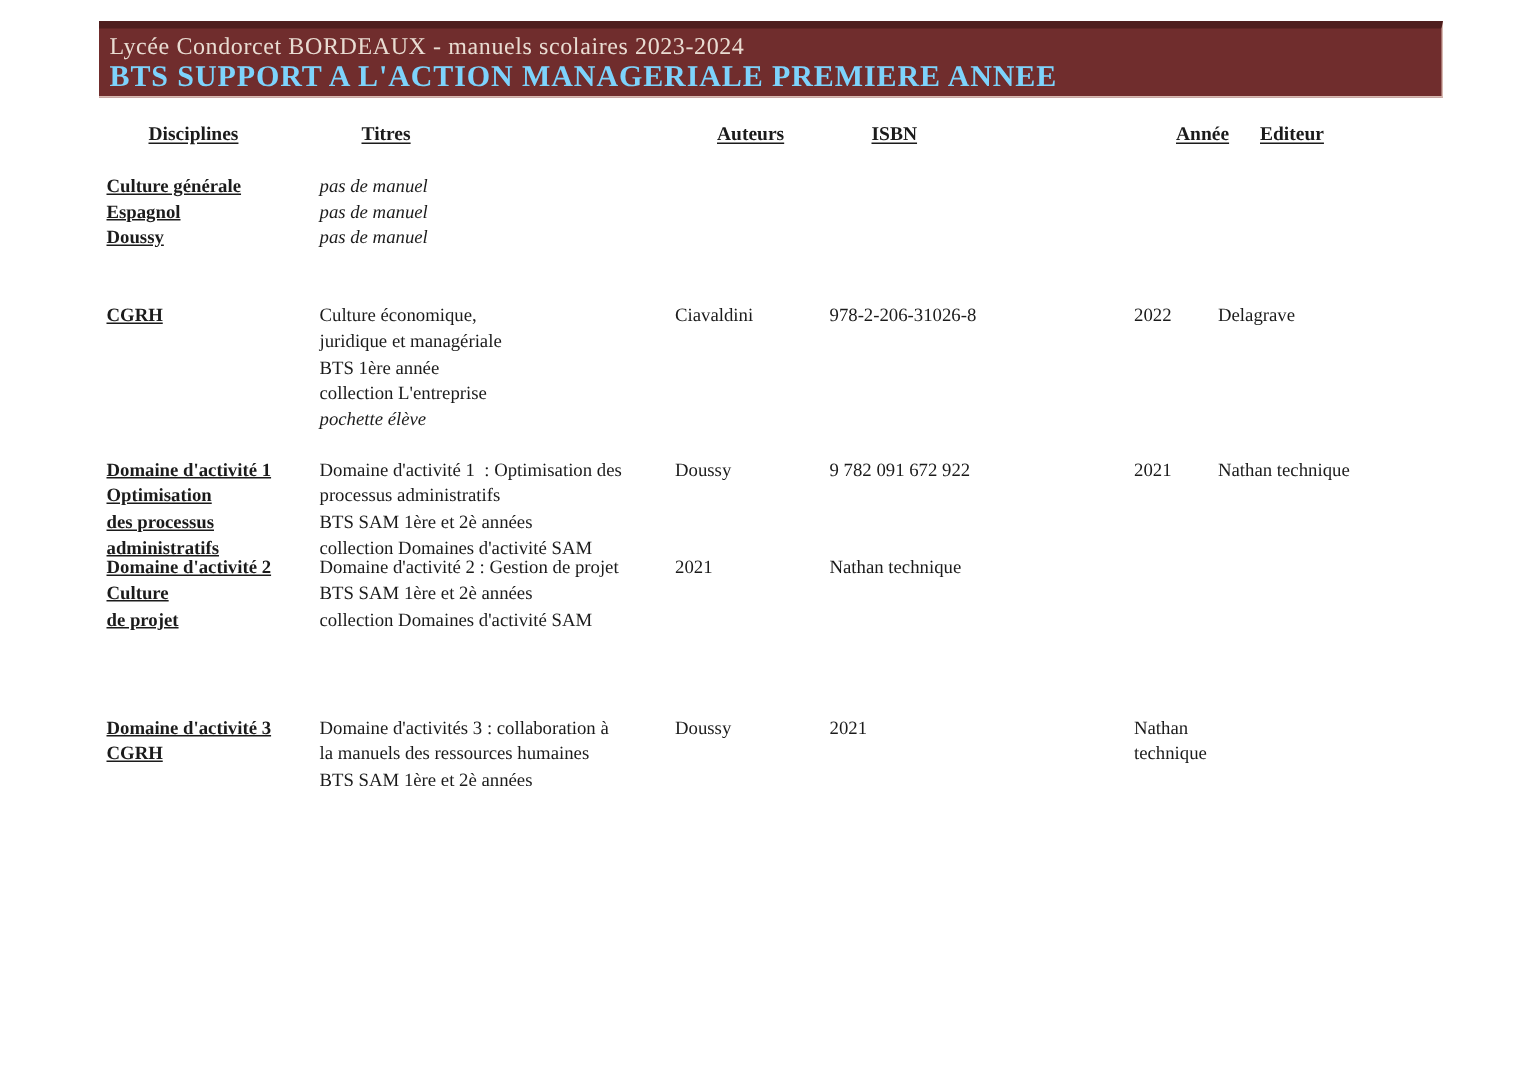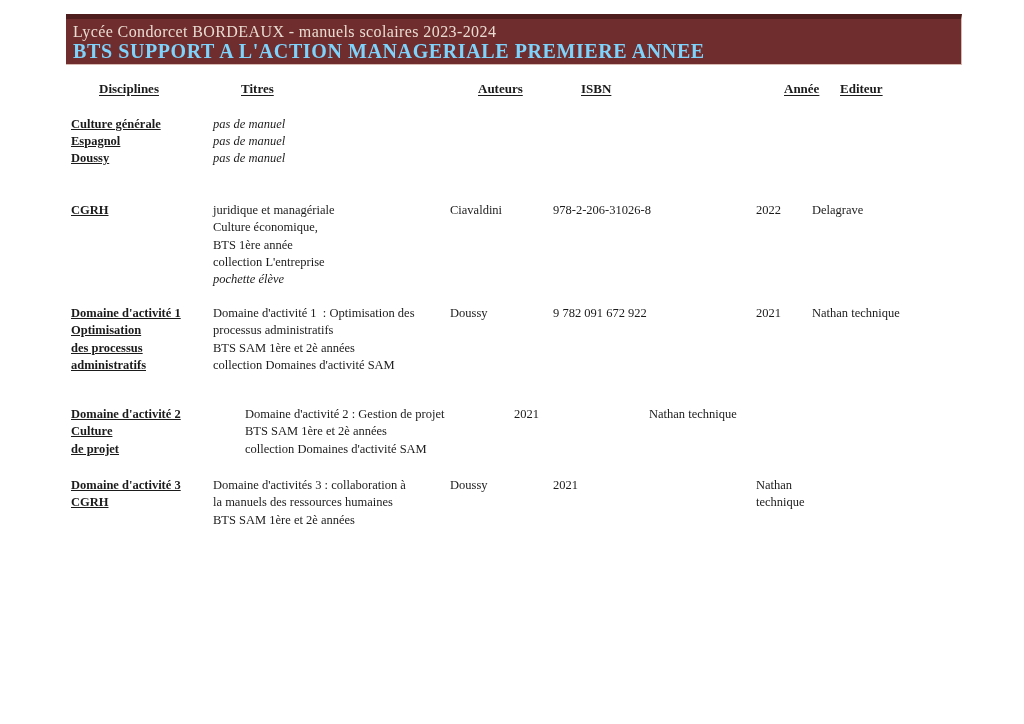--- a/index.html
+++ b/index.html
@@ -56,21 +56,21 @@
   .cell{vertical-align:top;}
   .disc{font-weight:bold;text-decoration:underline;}
   .titre div{white-space:pre-wrap;}
   .italic{font-style:italic;}
   .y-header{top:80px;margin-left:28px;}
   .y-r0{top:116px;}
   .y-r1{top:133px;}
   .y-r2{top:150px;}
   .y-r3{top:202px;}
   .y-r4{top:305px;}
-  .y-r5{top:406px;gap:32px;}
+  .y-r5{top:370px;}
   .y-r6{top:477px;}
 </style>
 </head>
 <body>
 
 <div id="page">
 
   <div id="banner">
     <div class="banner-line1">Lycée Condorcet BORDEAUX - manuels scolaires 2023-2024</div>
     <div class="banner-line2">BTS SUPPORT A L'ACTION MANAGERIALE PREMIERE ANNEE</div>
@@ -122,22 +122,22 @@
     <div class="cell"></div>
     <div class="cell"></div>
     <div class="cell"></div>
   </div>
 
   <div class="trow y-r3">
     <div class="cell disc">
       <div>CGRH</div>
     </div>
     <div class="cell titre">
+      <div>Culture économique,</div>
       <div>juridique et managériale</div>
-      <div>Culture économique,</div>
       <div>BTS 1ère année</div>
       <div>collection L'entreprise</div>
       <div class="italic">pochette élève</div>
     </div>
     <div class="cell">Ciavaldini</div>
     <div class="cell">978-2-206-31026-8</div>
     <div class="cell">2022</div>
     <div class="cell">Delagrave</div>
   </div>
 

